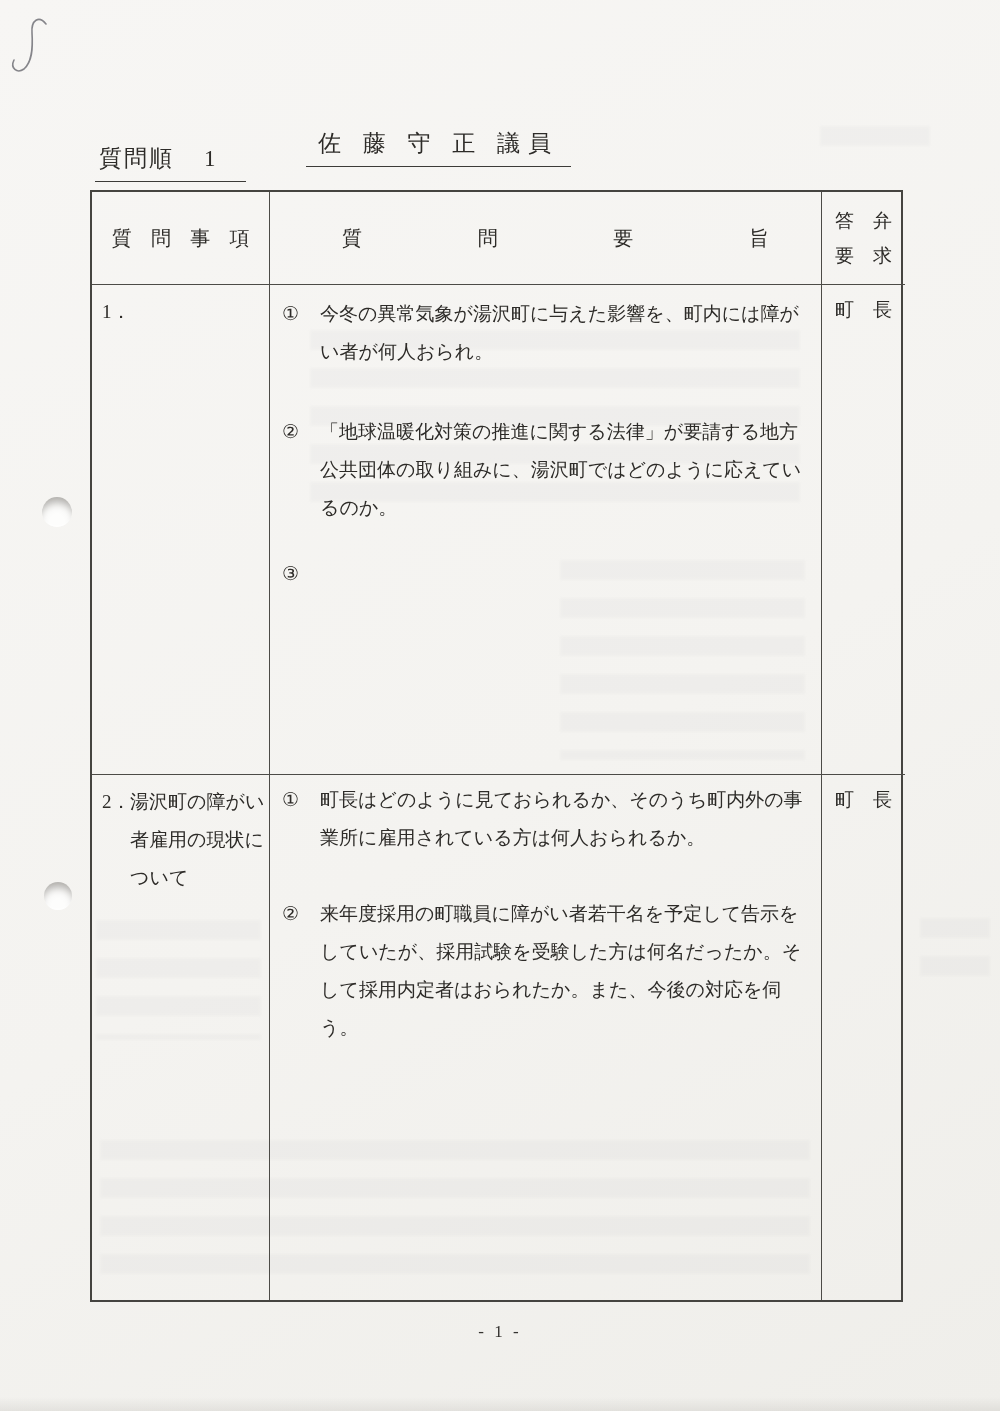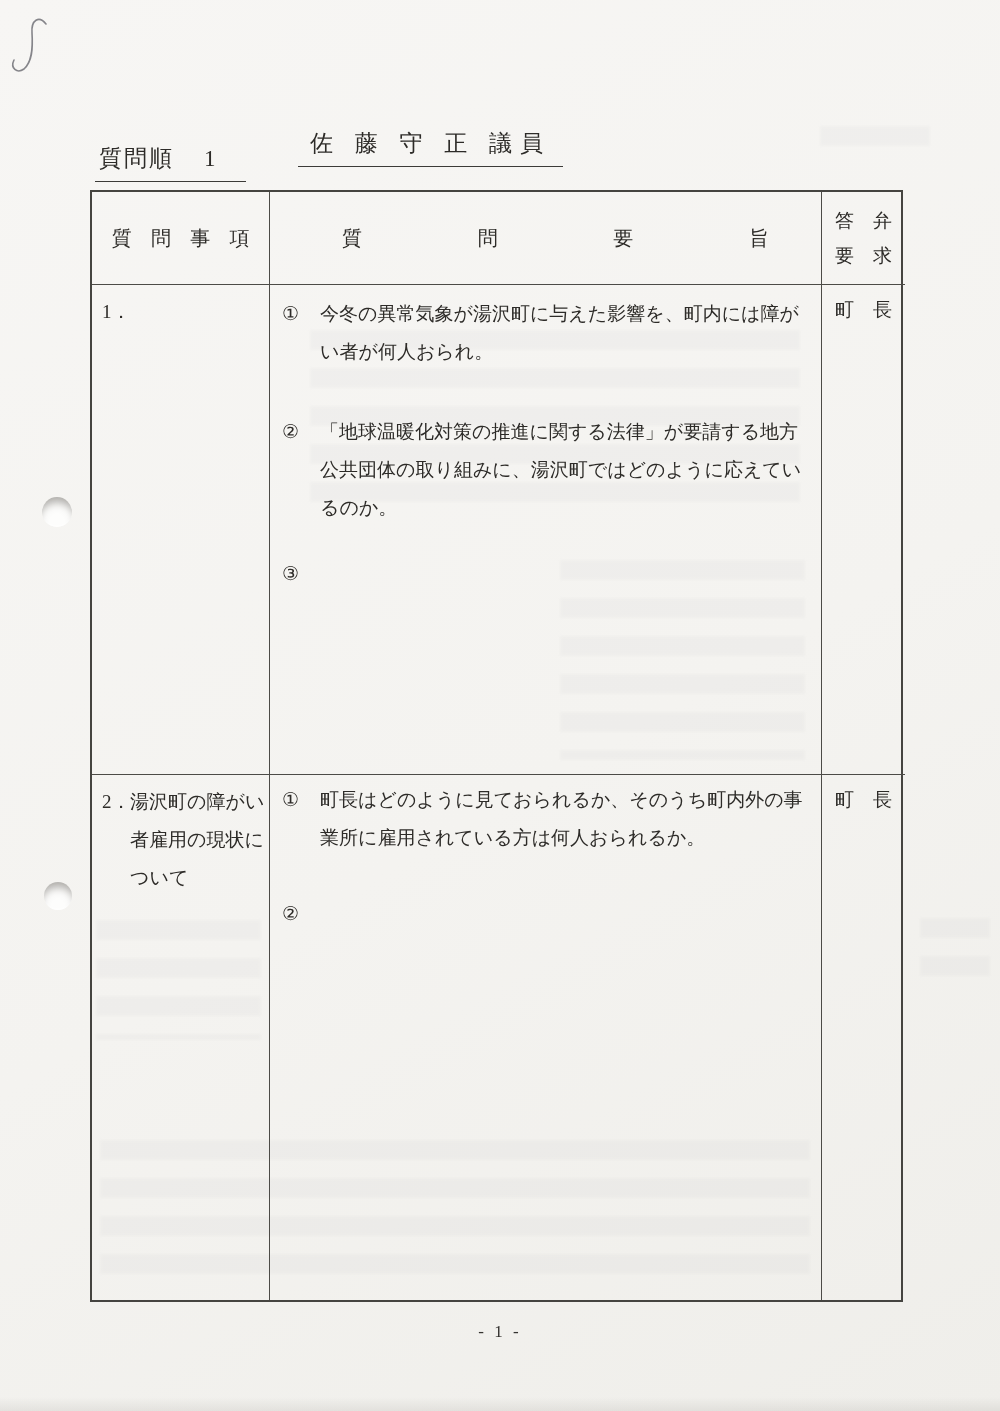--- a/index.html
+++ b/index.html
@@ -33,21 +33,21 @@
   
   .heading { position: absolute; top: 128px; left: 0; width: 1000px; font-size: 23px; }
   .order-group {
     position: absolute; left: 95px; top: 15px;
     border-bottom: 1.5px solid #3c3b38;
     padding: 0 30px 7px 4px;
     letter-spacing: 2px;
   }
   .order-number { margin-left: 30px; letter-spacing: 0; }
   .name-group {
-    position: absolute; left: 298px; top: 0;
+    position: absolute; left: 306px; top: 0;
     border-bottom: 1.5px solid #3c3b38;
     padding: 0 12px 7px 12px;
     letter-spacing: 8px;
   }
 
   
   .tbl {
     position: absolute; left: 90px; top: 190px;
     width: 813px; height: 1112px;
     box-sizing: border-box;
@@ -171,20 +171,21 @@
       <span>湯沢町の障がい者雇用の現状について</span>
     </div>
   </div>
   <div class="cell b-right q-cell">
     <div class="q-item mt-d">
       <span class="q-marker">①</span>
       <span>町長はどのように見ておられるか、そのうち町内外の事業所に雇用されている方は何人おられるか。</span>
     </div>
     <div class="q-item mt-e">
       <span class="q-marker">②</span>
+      <span>来年度採用の町職員に障がい者若干名を予定して告示をしていたが、採用試験を受験した方は何名だったか。そして採用内定者はおられたか。また、今後の対応を伺う。</span>
     </div>
   </div>
   <div class="cell resp-cell">
     <div class="resp">
       <span>町</span>
       <span>長</span>
     </div>
   </div>
 
 </div>

